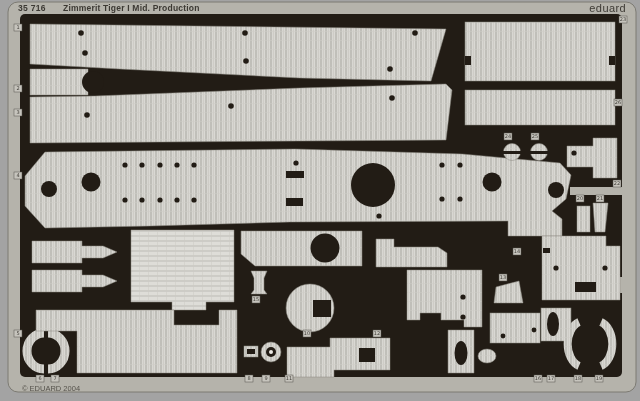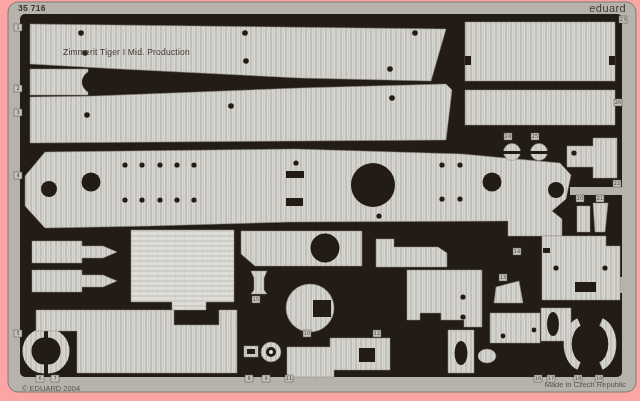--- a/index.html
+++ b/index.html
@@ -1,24 +1,24 @@
 <!DOCTYPE html>
 <html><head>
 <meta charset="utf-8">
 <style>
   html,body{margin:0;padding:0;background:#000;}
-  .canvas{position:relative;width:640px;height:401px;background:#fca5a5;overflow:hidden;
+  .canvas{position:relative;width:640px;height:401px;background:#a3a3a3;overflow:hidden;
           font-family:"Liberation Sans",sans-serif;}
   #etch-svg{position:absolute;left:0;top:0;width:640px;height:401px;}
   .bar-text{position:absolute;z-index:5;white-space:nowrap;}
   .bar-top{left:8px;top:2px;width:627px;height:12px;line-height:12px;}
   .bar-top .cat{position:absolute;left:10px;top:0;font-size:8.5px;font-weight:bold;
                 color:#3c3933;letter-spacing:.3px;}
-  .bar-top .ttl{position:absolute;left:55px;top:0;font-size:8.5px;font-weight:normal;
-                color:#3c3933;letter-spacing:.2px;margin-top:44px;}
+  .bar-top .ttl{position:absolute;left:55px;top:0;font-size:8.5px;font-weight:bold;
+                color:#3c3933;letter-spacing:.2px;}
   .bar-top .brand{position:absolute;right:9px;top:0;font-size:11px;font-weight:normal;
                   color:#3e3b35;letter-spacing:.4px;}
   .bar-bottom{left:8px;top:378px;width:627px;height:14px;line-height:14px;}
   .bar-bottom .copy{position:absolute;left:14px;top:4px;font-size:7.5px;color:#56534c;}
   .bar-bottom .made{position:absolute;right:9px;top:0;font-size:7.5px;color:#56534c;}
 </style>
 </head>
 <body>
 
 <div class="canvas">
@@ -240,16 +240,15 @@
   </svg>
 
   <div class="bar-text bar-top">
     <span class="cat">35 716</span>
     <span class="ttl">Zimmerit Tiger I Mid. Production</span>
     <span class="brand">eduard</span>
   </div>
 
   <div class="bar-text bar-bottom">
     <span class="copy">© EDUARD 2004</span>
-    <span class="made">Made in Czech Republic</span>
   </div>
 
 </div>
 
 </body></html>

